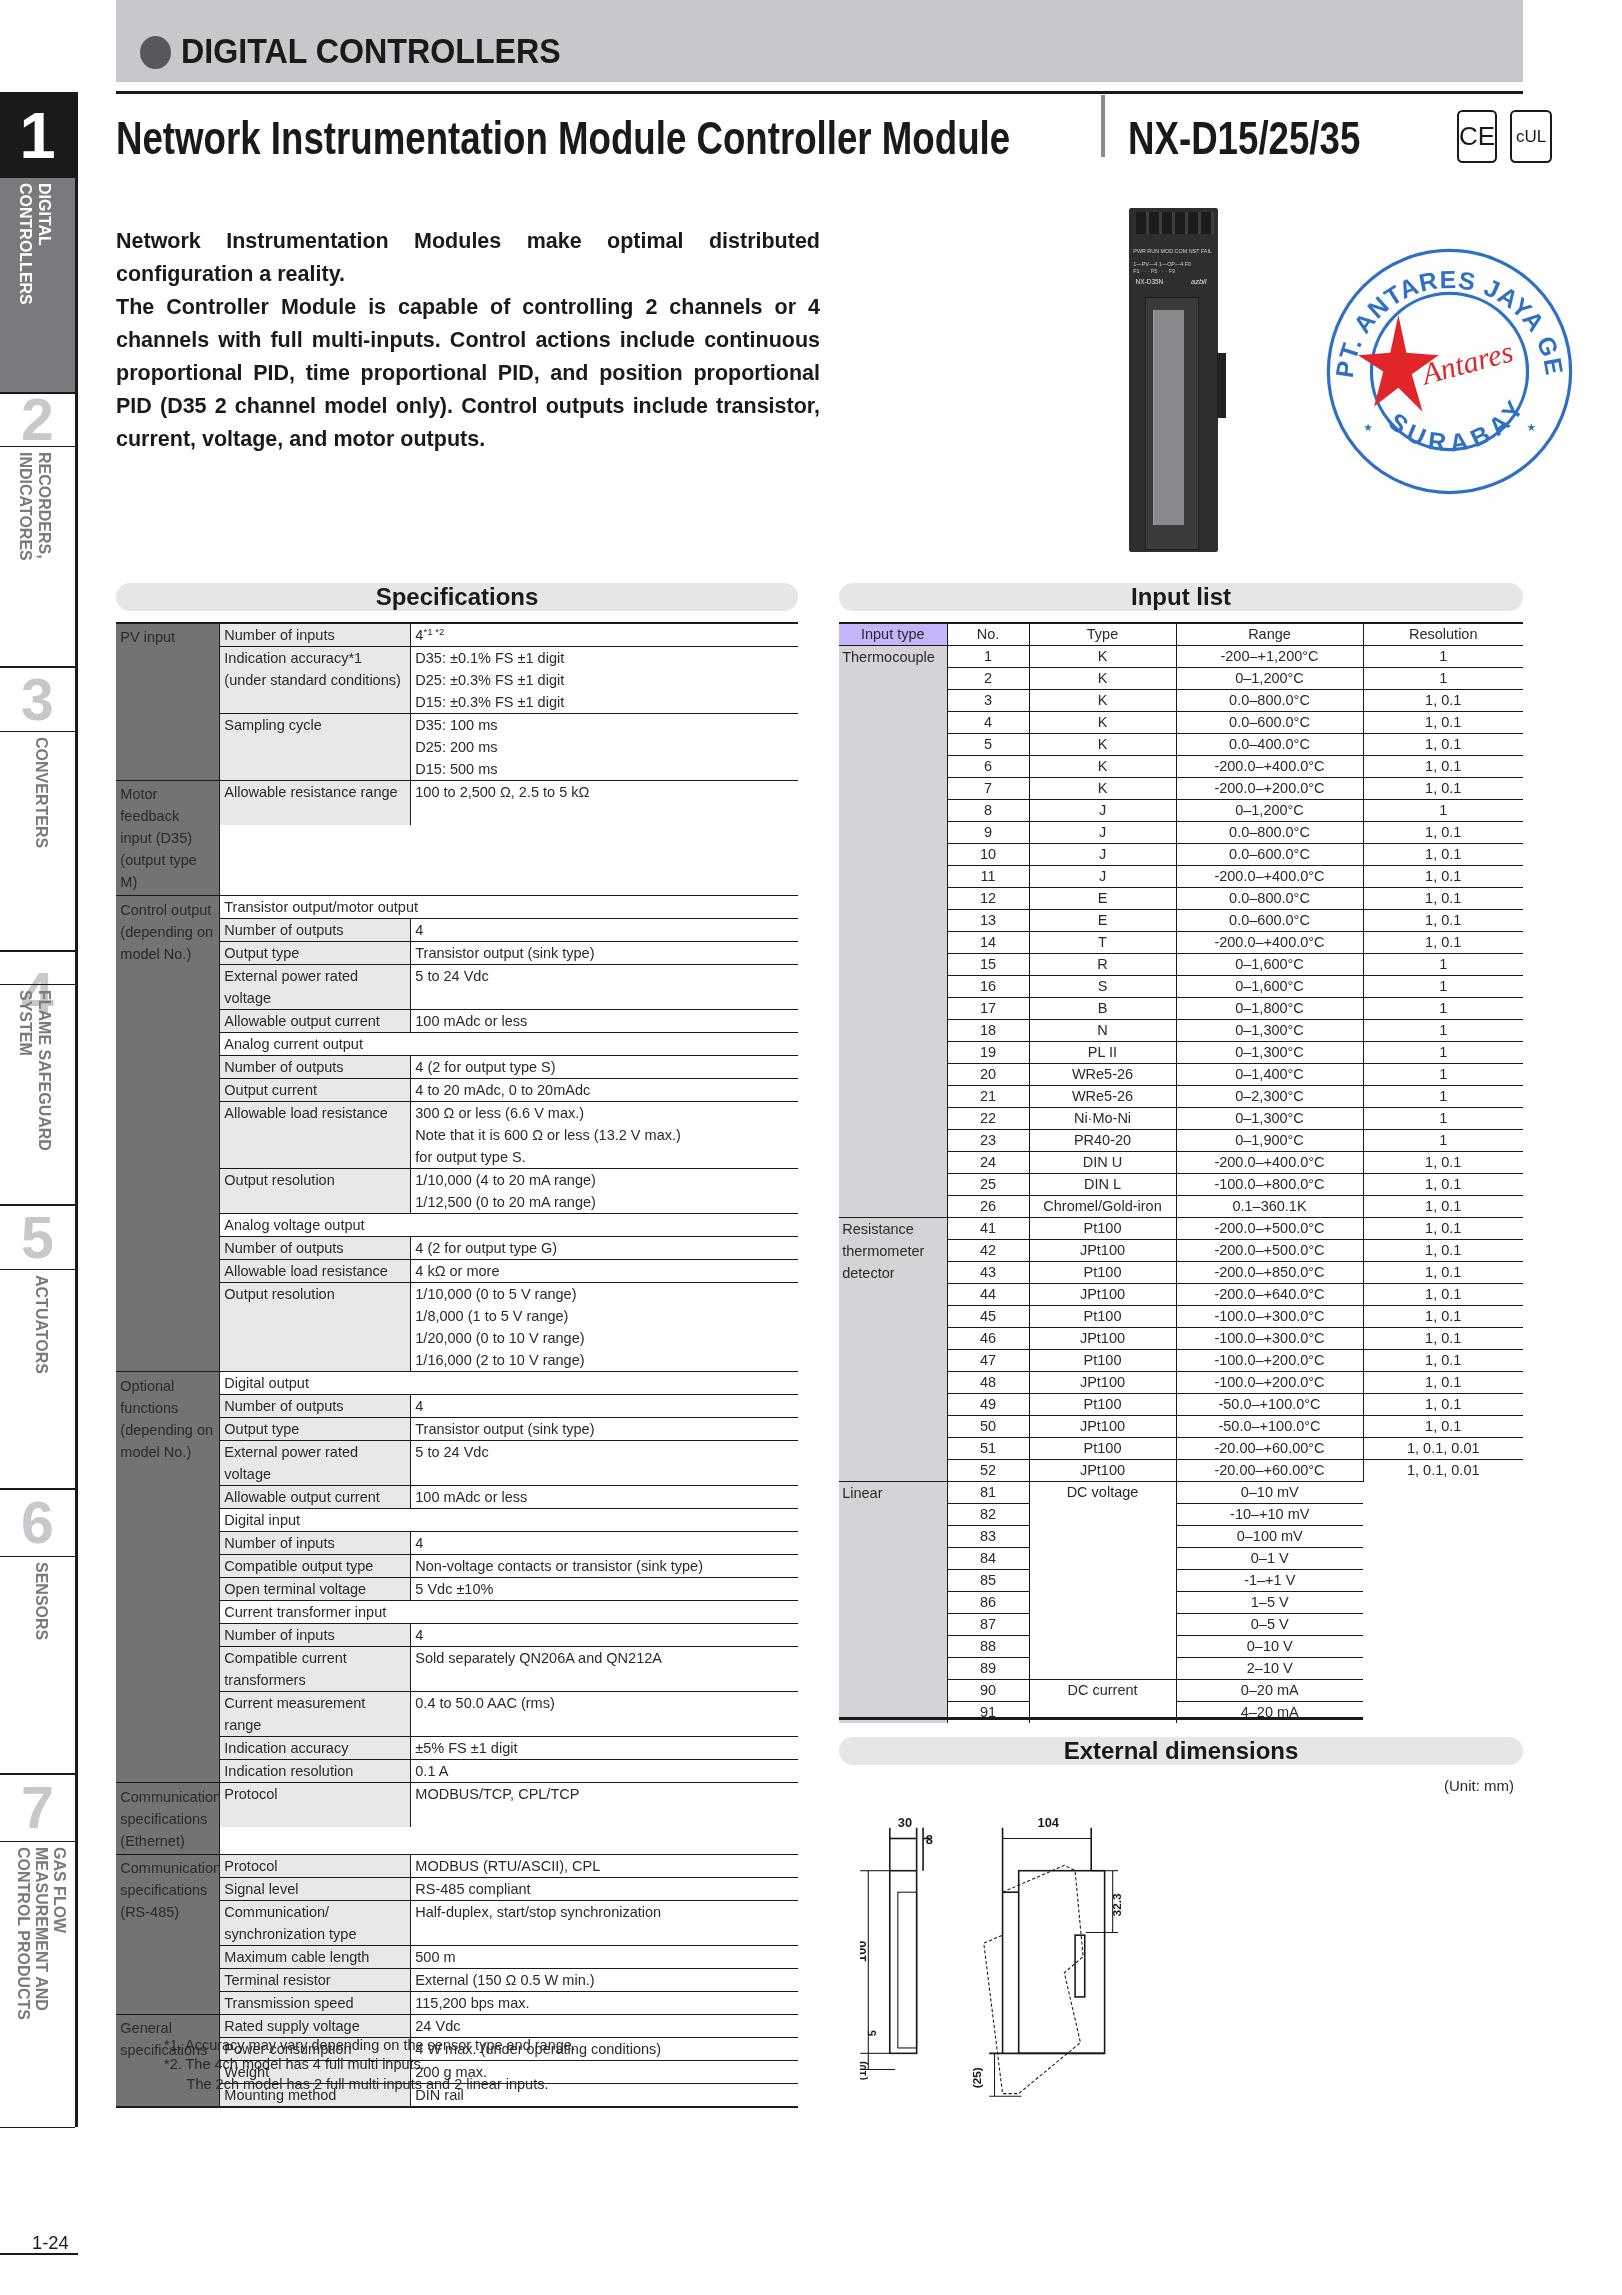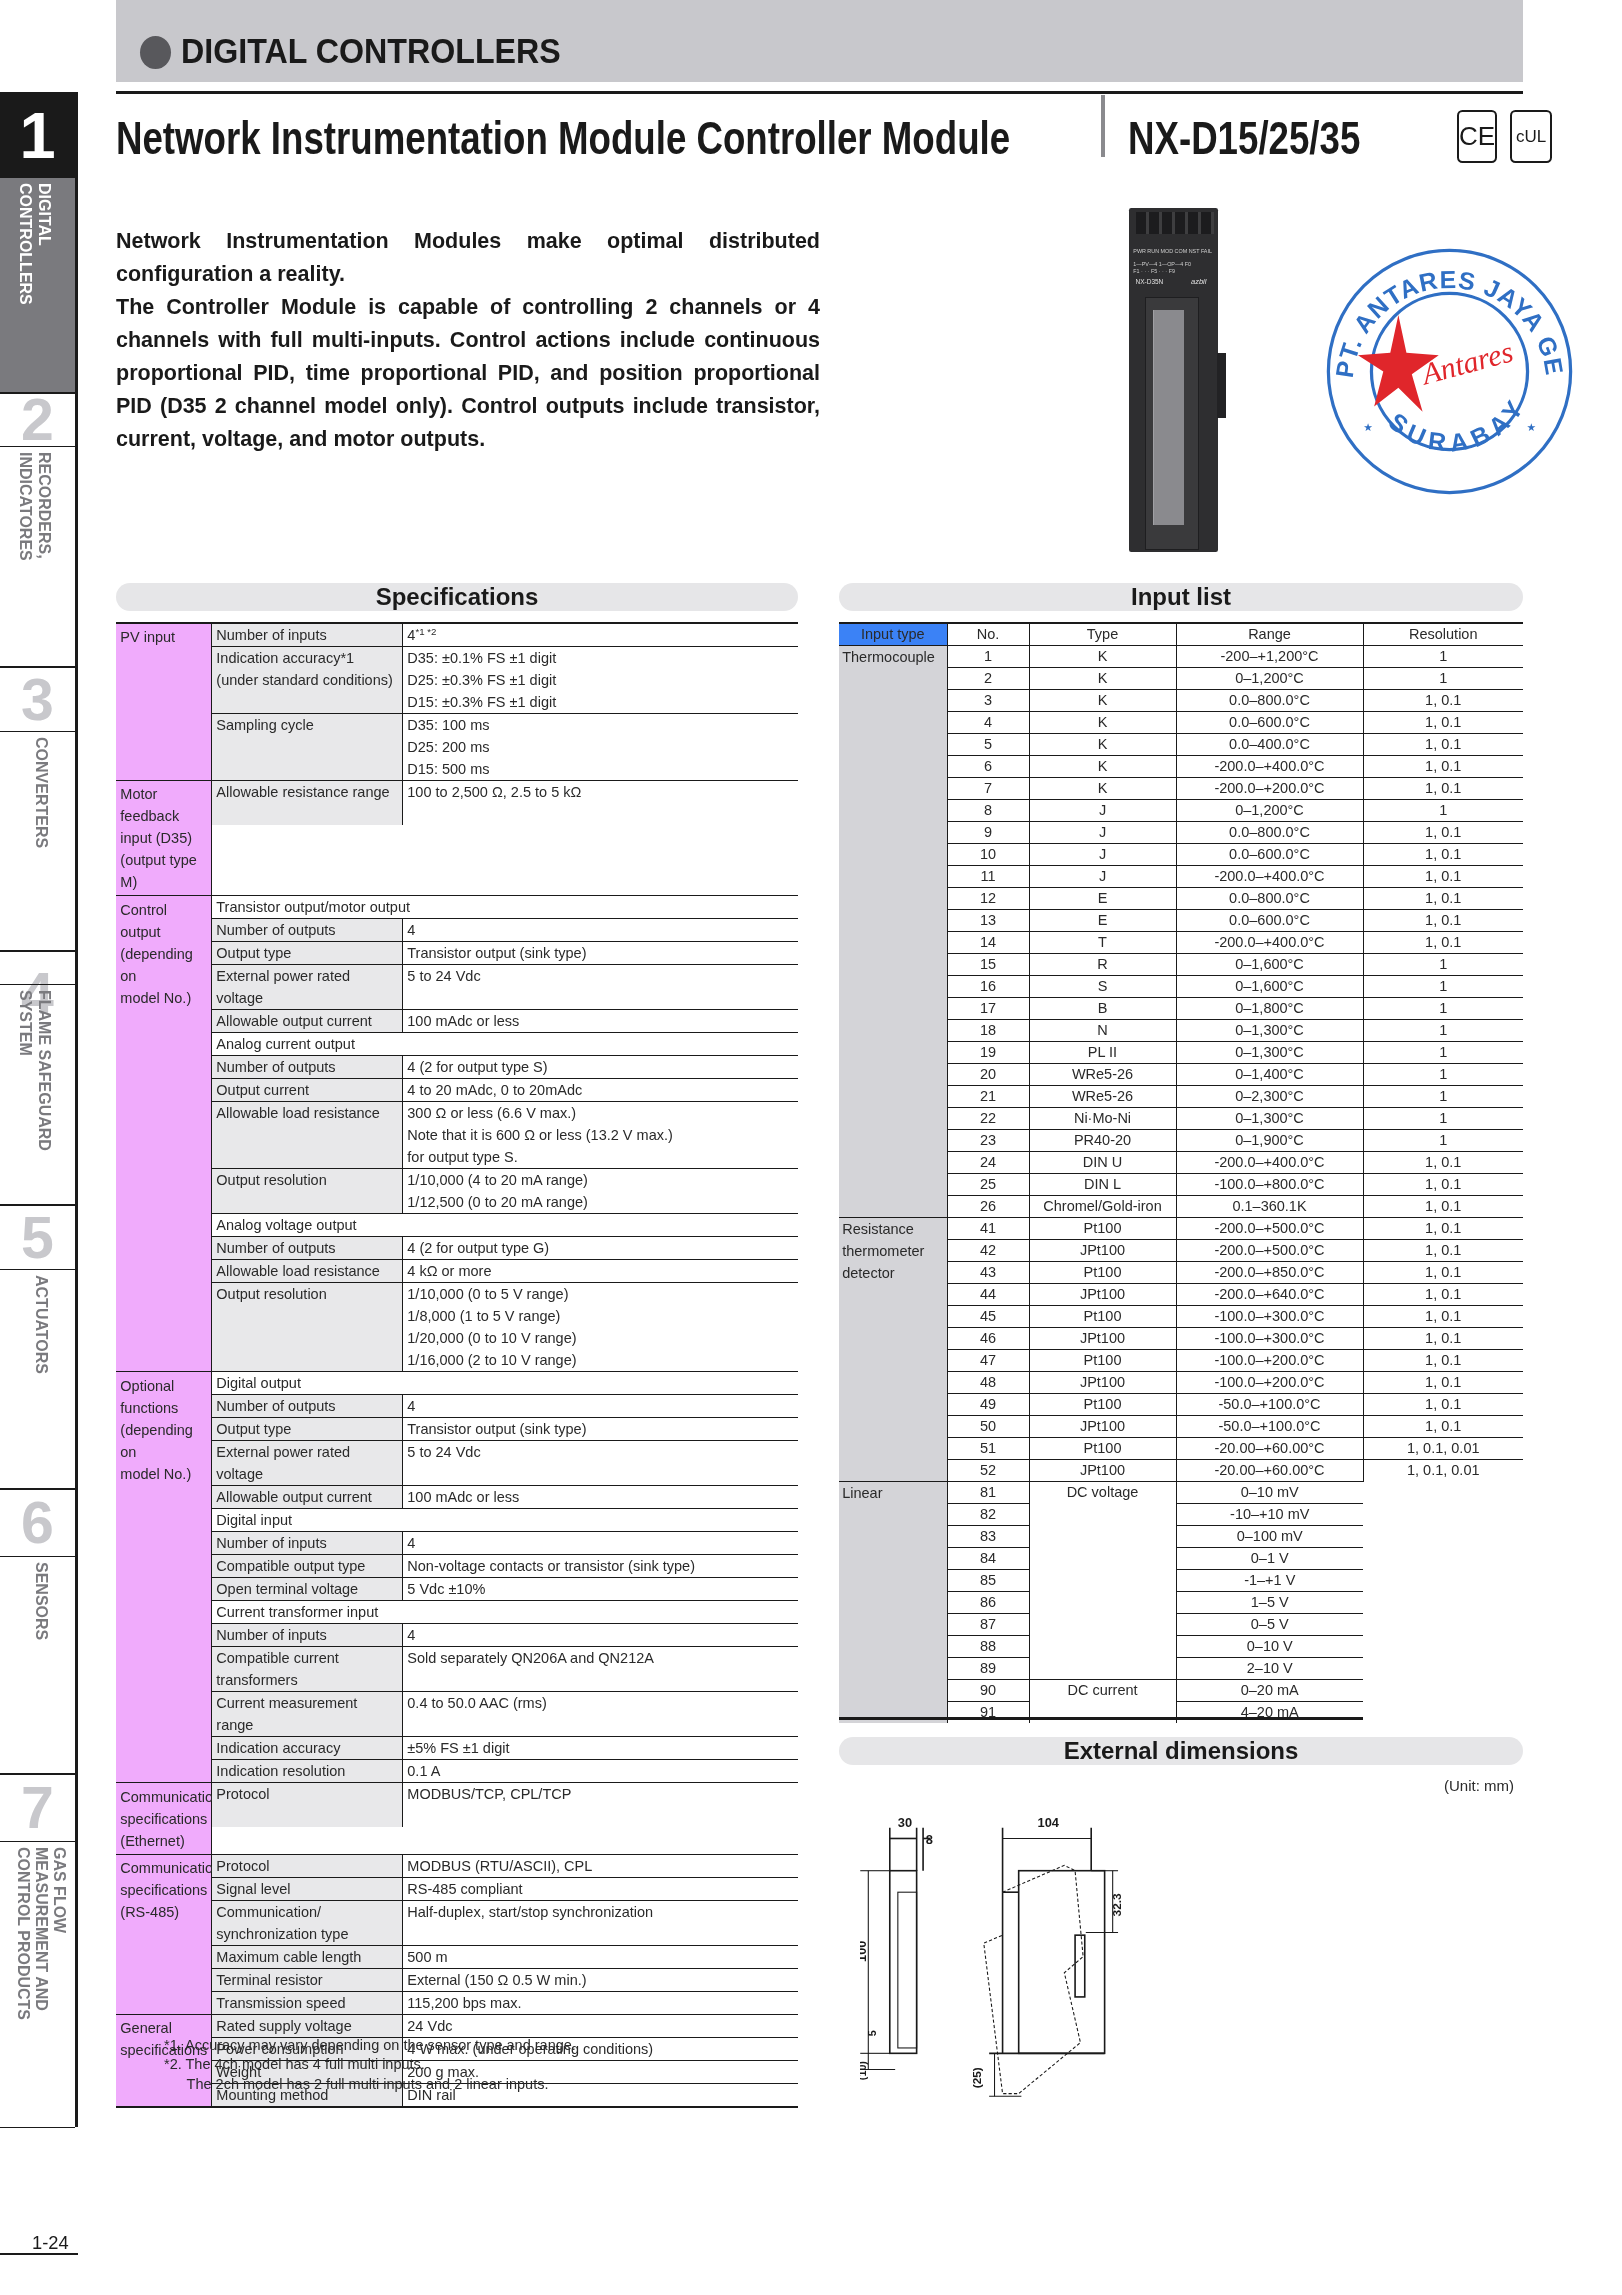--- a/index.html
+++ b/index.html
@@ -48,38 +48,38 @@
   
   .stamp { position: absolute; left: 1323px; top: 245px; width: 253px; height: 253px; }
 
   
   .pill { position: absolute; height: 28px; background: #e6e6e8; border-radius: 14px; display: flex; align-items: center; justify-content: center; font-weight: bold; font-size: 24px; color: #1a1a1a; }
 
   
   .spec { position: absolute; left: 116px; top: 622px; width: 682px; border-top: 2.7px solid #1a1a1a; border-bottom: 2.7px solid #1a1a1a; font-size: 14.5px; color: #2a2a2a; }
   .spec .group { display: flex; border-top: 1.6px solid #1a1a1a; }
   .spec .group:first-child { border-top: none; }
-  .spec .gcell { width: 96px; background: #f0abfc; padding: 2.2px 4.3px; line-height: 22px; border-right: 1.6px solid #1a1a1a; white-space: pre-line; }
+  .spec .gcell { width: 104px; background: #737373; padding: 2.2px 4.3px; line-height: 22px; border-right: 1.6px solid #1a1a1a; white-space: pre-line; }
   .spec .rows { flex: 1; }
   .spec .row { display: flex; border-top: 1.6px solid #1a1a1a; }
   .spec .row:first-child { border-top: none; }
   .spec .k { width: 191px; background: #e8e8ea; padding: 0 4.3px; line-height: 22px; border-right: 1.1px solid #1a1a1a; white-space: pre-line; }
   .spec .v { flex: 1; padding: 0 4.3px; line-height: 22px; white-space: pre-line; background: #ffffff; }
   .spec .sub { flex: 1; padding: 0 4.3px; line-height: 22px; background: #ffffff; }
   sup { font-size: 9.7px; vertical-align: 5.4px; line-height: 0; }
 
   .footnotes { position: absolute; left: 116px; top: 2036px; width: 682px; font-size: 14.5px; line-height: 19.4px; color: #2a2a2a; margin-left: 48px; }
   .footnotes .indent { padding-left: 22.6px; }
 
   
   .inlist { position: absolute; left: 839px; top: 622px; width: 684px; border-collapse: collapse; font-size: 14.5px; color: #2a2a2a; }
   .inlist th, .inlist td { height: 22px; padding: 0; text-align: center; font-weight: normal; line-height: 20px; }
   .inlist thead tr { border-top: 2.7px solid #1a1a1a; }
   .inlist th { border-bottom: 1.6px solid #1a1a1a; border-left: 1.1px solid #1a1a1a; }
-  .inlist th.itype { background: #3b82f6; border-left: none; width: 108px; margin-top: 12px; }
+  .inlist th.itype { background: #c4b5fd; border-left: none; width: 108px; margin-top: 12px; }
   .inlist td { border-top: 1.6px solid #1a1a1a; border-left: 1.1px solid #1a1a1a; }
   .inlist td.grp { background: #d4d4d8; text-align: left; vertical-align: top; padding-left: 3.2px; border-left: none; border-top: 1.6px solid #1a1a1a; white-space: pre-line; line-height: 22px; }
   .inlist td.merge { vertical-align: top; }
   .inlist td.blank { border: none; background: #fff; }
   .inlist .c-no { width: 82px; }
   .inlist .c-type { width: 147px; }
   .inlist .c-range { width: 187px; }
   .inlist .c-res { width: 160px; }
   .inlist-bottom { position: absolute; left: 839px; top: 1717px; width: 524px; height: 2.7px; background: #1a1a1a; }
 

